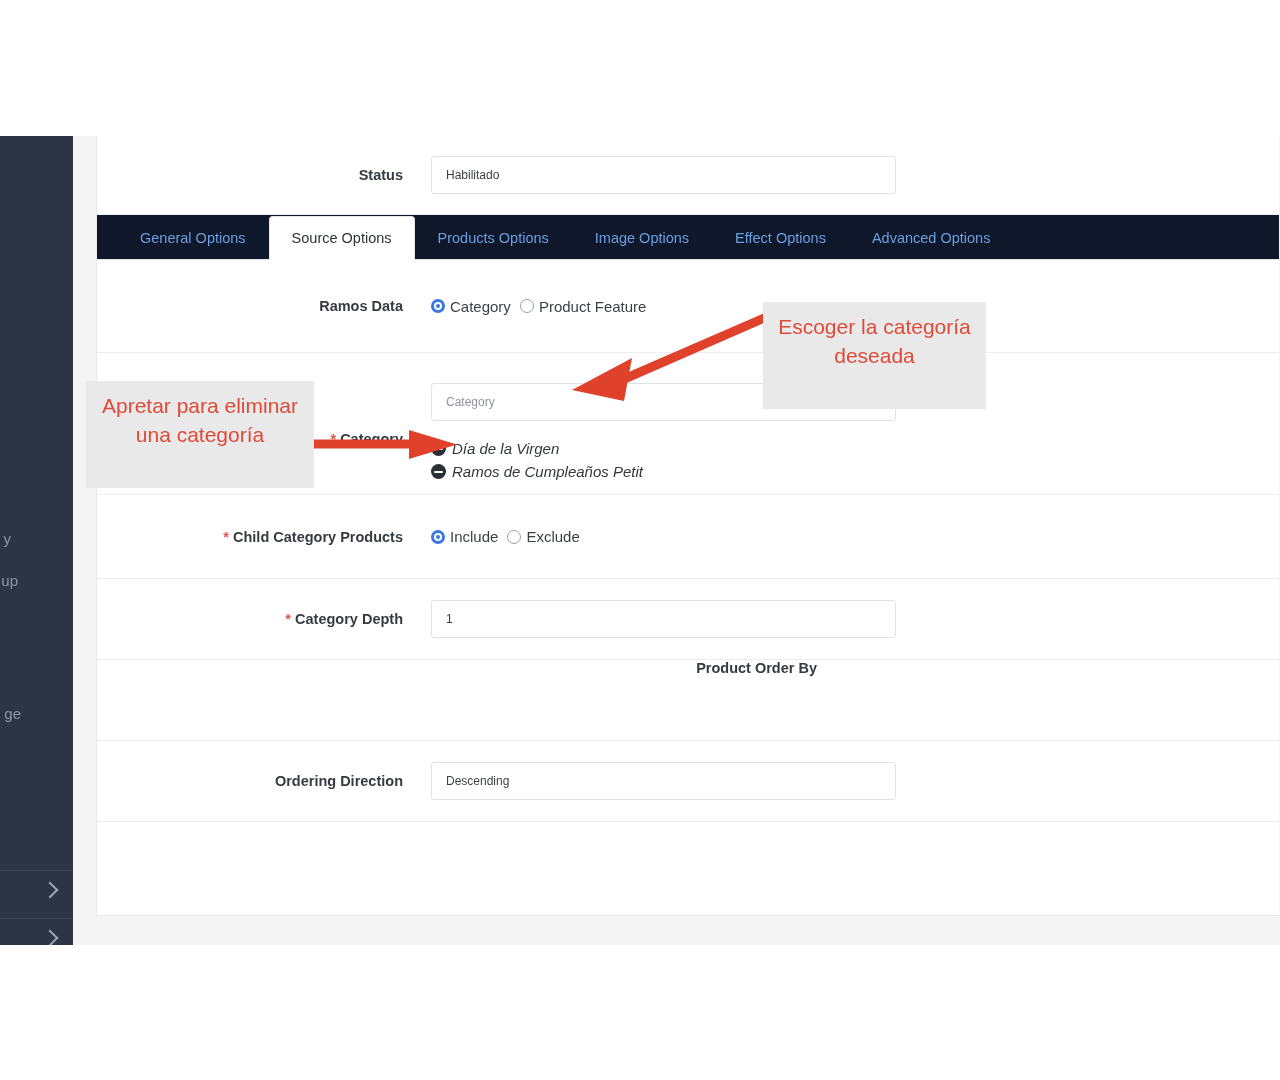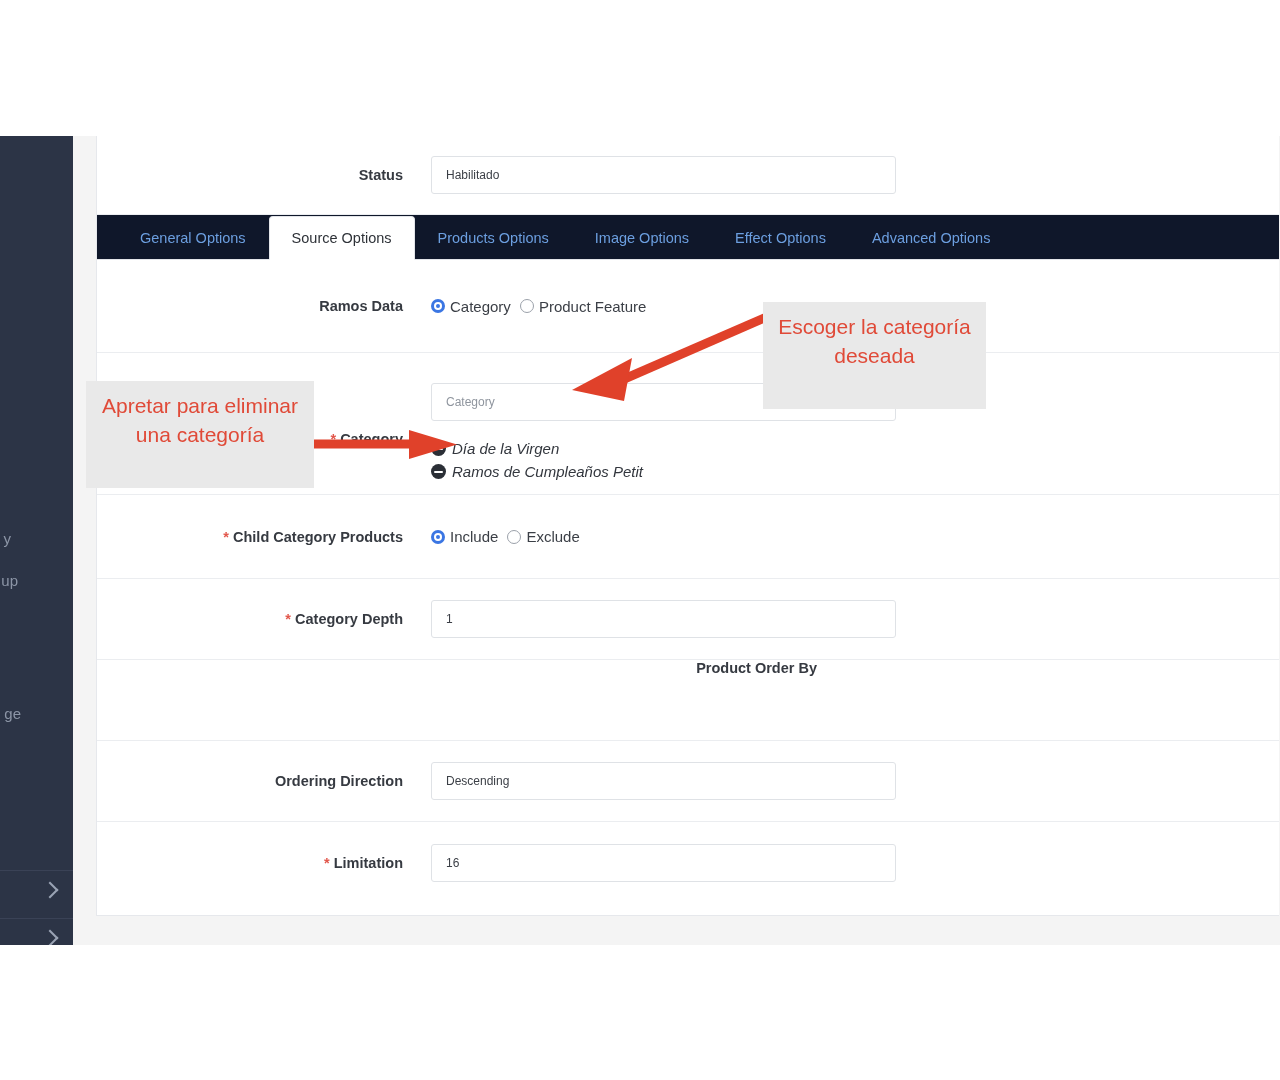--- a/index.html
+++ b/index.html
@@ -419,31 +419,20 @@
 
       <div class="form-row row-ordering">
         <div class="row-label">Ordering Direction</div>
         <div class="row-control">
           <div class="field">
             <span>Descending</span>
           </div>
         </div>
       </div>
 
-      <div class="form-row row-limit no-border">
-        <div class="row-label">
-          <span class="req">*</span>
-          <span>Limitation</span>
-        </div>
-        <div class="row-control">
-          <div class="field">
-            <span>16</span>
-          </div>
-        </div>
-      </div>
 
     </div>
   </div>
 
   <svg class="arrow-svg" style="left:560px; top:300px; width:230px; height:115px;" viewBox="0 0 230 115">
     <line x1="218" y1="12" x2="55" y2="83" stroke="#e0412a" stroke-width="9" stroke-linecap="butt"></line>
     <polygon points="12,90 72,58 64,101" fill="#e0412a"></polygon>
   </svg>
 
   <svg class="arrow-svg" style="left:305px; top:427px; width:160px; height:40px;" viewBox="0 0 160 40">

